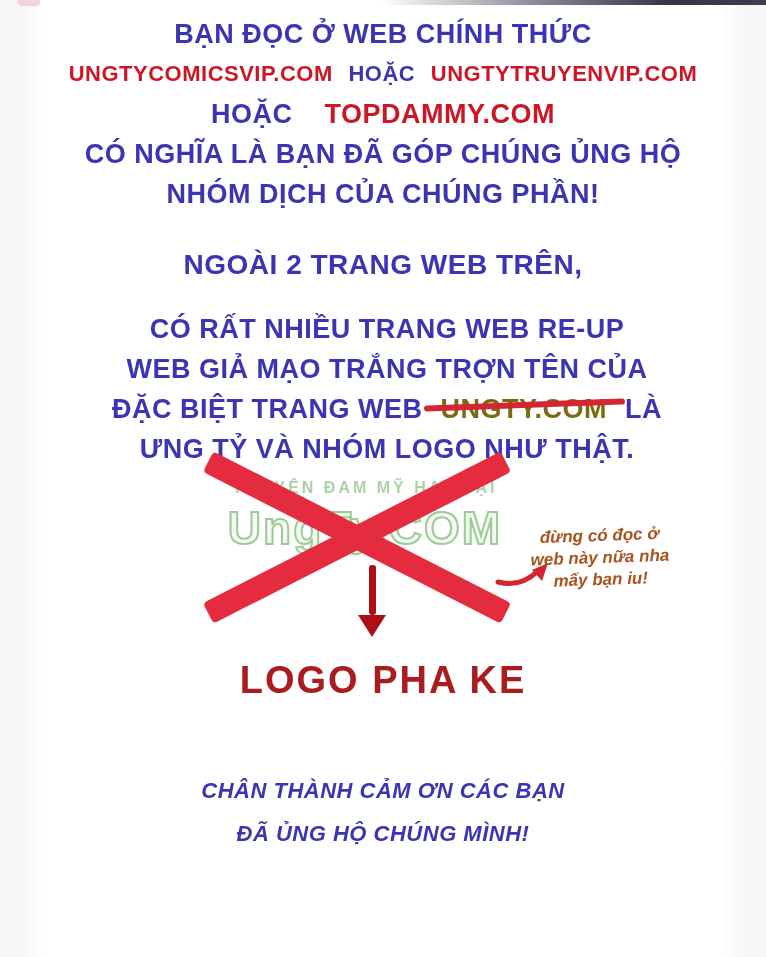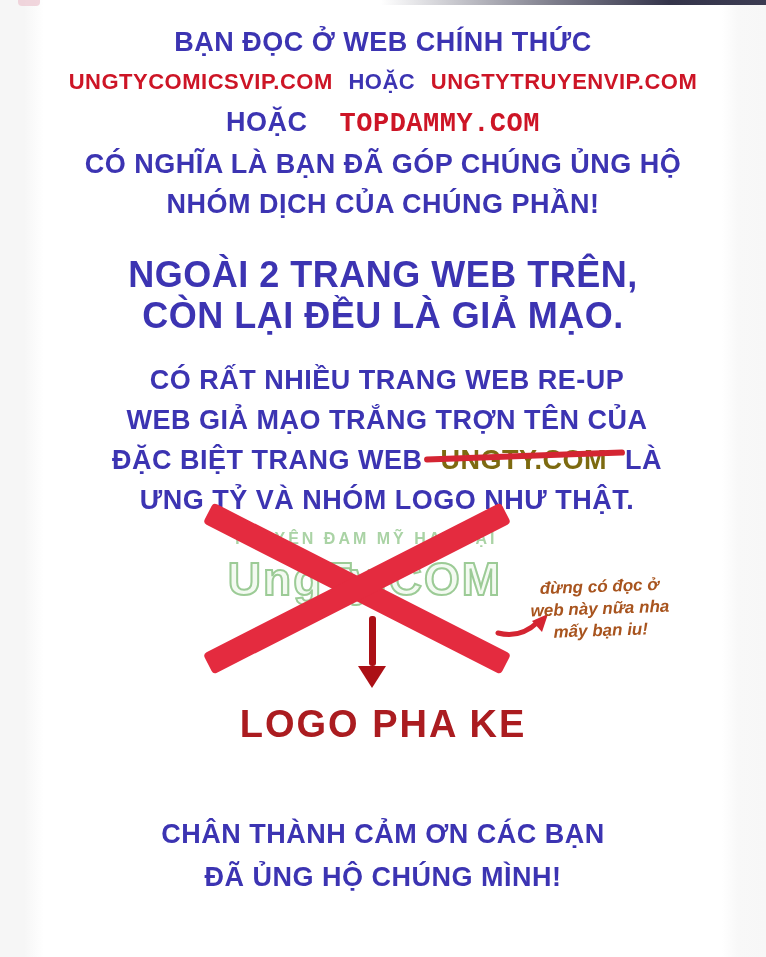--- a/index.html
+++ b/index.html
@@ -12,27 +12,27 @@
     position:absolute;top:0;right:0;width:385px;height:5px;
     background:linear-gradient(to right,rgba(70,70,90,0),rgba(70,70,90,.7) 45%,#34344a 75%,#3c3c52 100%);
   }
   .artifact-pink{
     position:absolute;top:0;left:18px;width:22px;height:6px;
     background:#edccd4;border-radius:0 0 4px 4px;opacity:.8;
   }
   .line{text-align:center;letter-spacing:.5px;white-space:nowrap;}
   .blue{color:#3c34b2;}
   .red{color:#cd1526;}
-  .intro{padding-top:22px;}
+  .intro{padding-top:14px;}
   .intro .line{font-size:27px;line-height:40px;}
   .intro .line-sites{font-size:22px;}
   .gap-mid{margin:0 9px;}
-  .gap-l{margin-left:24px;font-family:Liberation Mono, monospace;}
+  .gap-l{margin-left:24px;}
   .notice{margin-top:30px;}
-  .notice .line{font-size:36px;line-height:41px;}
+  .notice .line{font-size:28px;line-height:41px;}
   .warning{margin-top:24px;padding-left:8px;}
   .warning .line{font-size:27px;line-height:40px;}
   .struck{color:#7d6a10;position:relative;margin:0 10px;display:inline-block;}
   .struck::after{
     content:"";position:absolute;left:-16px;right:-18px;top:13px;height:6px;
     background:#d42532;border-radius:3px;transform:rotate(-2deg);
   }
   .logo-area{position:relative;height:172px;}
   .logo-stack{position:absolute;left:90px;top:8px;width:550px;text-align:center;}
   .logo-tagline{font-size:16px;letter-spacing:3px;color:#aad3a5;line-height:22px;}
@@ -54,24 +54,24 @@
   }
   .down-arrow{position:absolute;left:358px;top:96px;width:28px;}
   .down-arrow .shaft{display:block;width:7px;height:50px;background:#ac1016;margin:0 auto;border-radius:3px;}
   .down-arrow .head{
     display:block;width:0;height:0;margin:0 auto;
     border-left:14px solid transparent;border-right:14px solid transparent;
     border-top:22px solid #ac1016;
   }
   .fake-label{
     text-align:center;font-size:38px;letter-spacing:2px;line-height:46px;
-    color:#ab1c20;margin-top:9px;white-space:nowrap;
+    color:#ab1c20;margin-top:16px;white-space:nowrap;
   }
   .thanks{margin-top:66px;}
-  .thanks .line{font-size:27px;line-height:43px;}
+  .thanks .line{font-size:22px;line-height:43px;font-style:italic;}
 </style>
 </head>
 <body>
 
 <div class="artifact-dark"></div>
 <div class="artifact-pink"></div>
 
 <div class="intro">
   <div class="line blue">BẠN ĐỌC Ở WEB CHÍNH THỨC</div>
   <div class="line line-sites">
@@ -82,21 +82,20 @@
   <div class="line">
     <span class="blue">HOẶC</span>
     <span class="red gap-l">TOPDAMMY.COM</span>
   </div>
   <div class="line blue">CÓ NGHĨA LÀ BẠN ĐÃ GÓP CHÚNG ỦNG HỘ</div>
   <div class="line blue">NHÓM DỊCH CỦA CHÚNG PHẦN!</div>
 </div>
 
 <div class="notice">
   <div class="line blue">NGOÀI 2 TRANG WEB TRÊN,</div>
-  <div class="line blue">CÒN LẠI ĐỀU LÀ GIẢ MẠO.</div>
 </div>
 
 <div class="warning">
   <div class="line blue">CÓ RẤT NHIỀU TRANG WEB RE-UP</div>
   <div class="line blue">WEB GIẢ MẠO TRẮNG TRỢN TÊN CỦA</div>
   <div class="line">
     <span class="blue">ĐẶC BIỆT TRANG WEB</span>
     <span class="struck">UNGTY.COM</span>
     <span class="blue">LÀ</span>
   </div>

